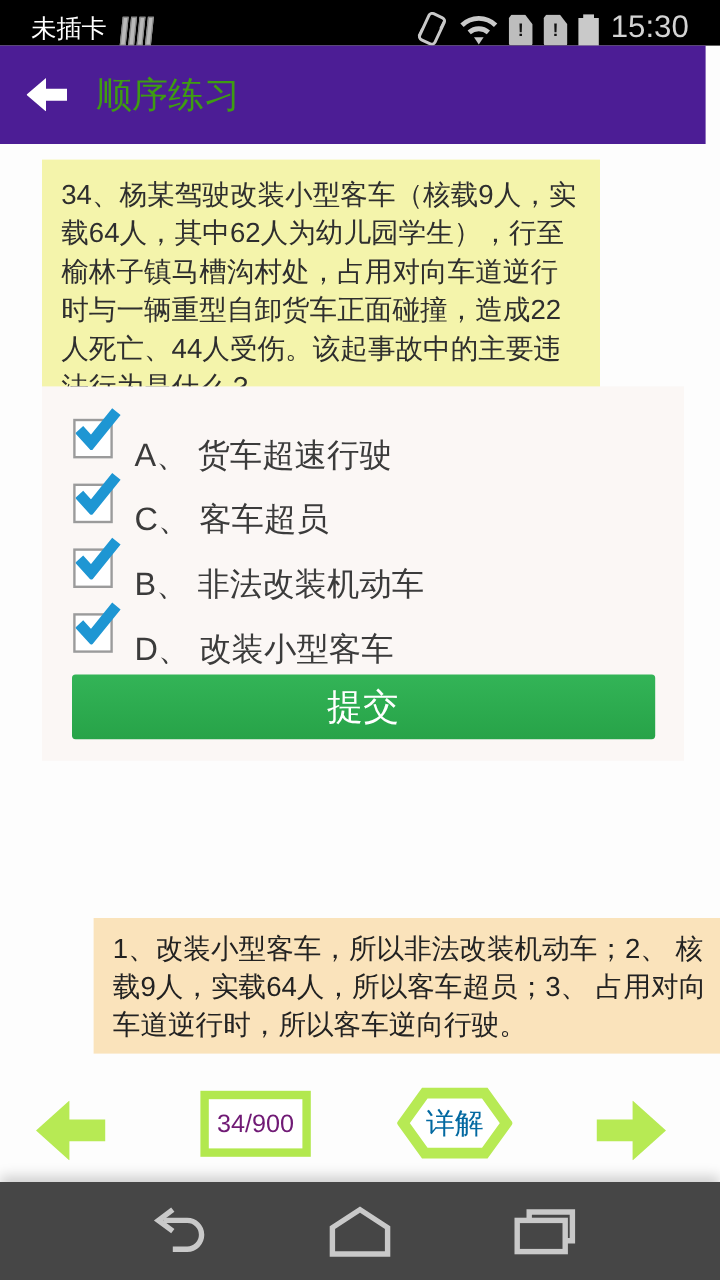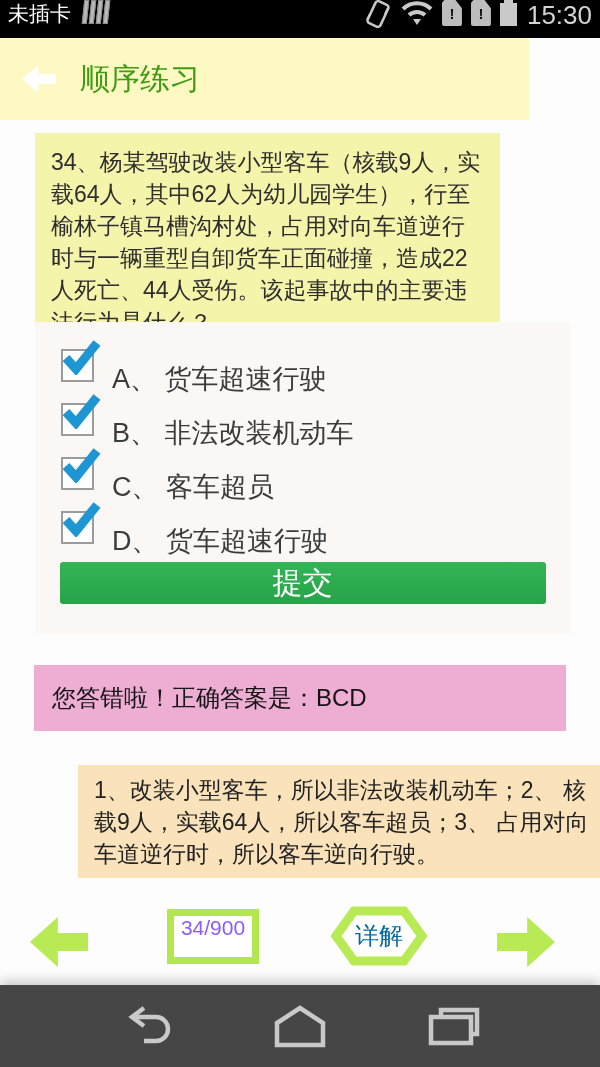--- a/index.html
+++ b/index.html
@@ -1,78 +1,78 @@
 <!DOCTYPE html>
 <html><head>
 <meta charset="utf-8">
 <style>
   * { margin:0; padding:0; box-sizing:border-box; }
   body { font-family:"Liberation Sans","DejaVu Sans",sans-serif; background:#888; }
   .screen { position:relative; width:600px; height:1067px; background:#fdfdfd; overflow:hidden; margin:0 auto; }
 
   
   .status-bar { position:absolute; top:0; left:0; width:600px; height:38px; background:#000;
-    display:flex; align-items:flex-start; padding:0 8px; }
+    display:flex; align-items:flex-end; padding:0 26px; }
   .carrier { color:#fff; font-size:21px; }
   .sig-bars { margin-left:12px; display:flex; gap:2px; transform:skewX(-6deg); }
   .sig-bars i { display:block; width:5px; height:24px; background:#b9b9b9; border:1px solid #8a8a8a; }
   .sb-spacer { flex:1; }
   .sb-icon { margin-left:9px; display:flex; align-items:center; }
   .sim { width:20px; height:26px; position:relative; }
   .sim .card { position:absolute; inset:0; background:#bdbdbd;
     clip-path:polygon(0 12%, 0 100%, 100% 100%, 100% 32%, 68% 0, 12% 0); border-radius:2px; }
   .sim .mark { position:absolute; left:0; right:0; top:5px; text-align:center; color:#111;
     font-size:15px; font-weight:bold; }
   .battery { width:17px; height:26px; position:relative; margin-left:9px; }
   .battery .nub { position:absolute; top:0; left:4px; width:9px; height:3px; background:#c9c9c9; }
   .battery .body { position:absolute; top:3px; left:0; width:17px; height:23px; background:#c9c9c9; }
   .clock { color:#d4d4d4; font-size:26px; margin-left:10px; }
 
   
-  .header { position:absolute; top:38px; left:0; width:529px; height:82px; background:#fef9c3;
+  .header { position:absolute; top:38px; left:0; width:588px; height:82px; background:#4c1d95;
     display:flex; align-items:center; }
   .back-arrow { width:34px; height:28px; margin-left:22px; background:#fff;
     clip-path:polygon(0 50%, 48% 0, 48% 32%, 100% 32%, 100% 68%, 48% 68%, 48% 100%); }
   .header-title { margin-left:24px; font-size:30px; color:#3e9c12; font-weight:500; }
 
   
   .question-box { position:absolute; top:133px; left:35px; width:465px; background:#f4f4ab;
     padding:13px 16px 15px 16px; font-size:23px; line-height:32px; color:#2e2e2e; }
 
   
   .options-box { position:absolute; top:322px; left:35px; width:535px; height:312px;
     background:#fbf7f5; padding-top:16px; }
   .opt-row { display:flex; align-items:center; height:54px; padding-left:26px; cursor:default; }
   .cbx { position:relative; width:33px; height:33px; flex:0 0 33px; }
   .cbx .boxsq { position:absolute; left:0; bottom:0; width:33px; height:33px;
     border:2px solid #9b9b9b; background:#fff; }
   .cbx svg { position:absolute; left:2px; top:-10px; }
   .opt-label { margin-left:18px; font-size:27px; color:#3b3b3b;margin-top:28px; }
-  .submit-btn { display:block; margin:8px auto 0 auto; width:486px; height:42px;
+  .submit-btn { display:block; margin:8px auto 0 auto; width:486px; height:54px;
     background:linear-gradient(#33b457,#27a348); border:none; border-radius:3px;
     color:#fff; font-size:30px; font-family:inherit; cursor:pointer; }
 
   
   .result-box { position:absolute; top:665px; left:34px; width:532px; height:66px;
     background:#eeaed4; display:flex; align-items:center; padding-left:18px;
     font-size:24px; color:#141414; }
 
   
   .explain-box { position:absolute; top:765px; left:34px; width:532px; height:113px;
     background:#fae3bb; padding:9px 16px; font-size:23px; line-height:32px; color:#222;margin-left:44px; }
 
   
   .arrow { position:absolute; width:58px; height:50px; background:#b7ea54; cursor:pointer; }
   .arrow.left { left:30px; top:917px;
     clip-path:polygon(0 50%, 48% 0, 48% 32%, 100% 32%, 100% 68%, 48% 68%, 48% 100%); }
   .arrow.right { left:497px; top:917px;
     clip-path:polygon(100% 50%, 52% 0, 52% 32%, 0 32%, 0 68%, 52% 68%, 52% 100%); }
   .counter-box { position:absolute; left:167px; top:909px; width:92px; height:55px;
-    border:7px solid #b2e84e; background:#fff; display:flex; 
-    justify-content:center; font-size:21px; color:#8b5cf6; }
+    border:7px solid #b2e84e; background:#fff; display:flex; align-items:center;
+    justify-content:center; font-size:21px; color:#701a75; }
   .detail-btn { position:absolute; left:331px; top:905px; width:96px; height:62px; cursor:pointer; }
   .detail-btn .lbl { position:absolute; inset:0; display:flex; align-items:center;
     justify-content:center; font-size:24px; color:#0369a1; }
 
   
   .navbar { position:absolute; top:985px; left:0; width:600px; height:82px; background:#464646;
     display:flex; align-items:center; justify-content:space-around; padding:0 70px;
     box-shadow:0 -5px 10px rgba(0,0,0,0.18); }
   .nav-btn { width:64px; height:52px; display:flex; align-items:center; justify-content:center;
     cursor:pointer; }
@@ -140,49 +140,46 @@
       <span class="opt-label">A、 货车超速行驶</span>
     </div>
 
     <div class="opt-row">
       <span class="cbx">
         <span class="boxsq"></span>
         <svg width="38" height="36" viewBox="0 0 38 36">
           <polyline points="3,19 13,30 34,4" fill="none" stroke="#1e96d3" stroke-width="9"></polyline>
         </svg>
       </span>
+      <span class="opt-label">C、 客车超员</span>
+    </div>
+
+    <div class="opt-row">
+      <span class="cbx">
+        <span class="boxsq"></span>
+        <svg width="38" height="36" viewBox="0 0 38 36">
+          <polyline points="3,19 13,30 34,4" fill="none" stroke="#1e96d3" stroke-width="9"></polyline>
+        </svg>
+      </span>
       <span class="opt-label">B、 非法改装机动车</span>
     </div>
 
     <div class="opt-row">
       <span class="cbx">
         <span class="boxsq"></span>
         <svg width="38" height="36" viewBox="0 0 38 36">
           <polyline points="3,19 13,30 34,4" fill="none" stroke="#1e96d3" stroke-width="9"></polyline>
         </svg>
       </span>
-      <span class="opt-label">C、 客车超员</span>
-    </div>
-
-    <div class="opt-row">
-      <span class="cbx">
-        <span class="boxsq"></span>
-        <svg width="38" height="36" viewBox="0 0 38 36">
-          <polyline points="3,19 13,30 34,4" fill="none" stroke="#1e96d3" stroke-width="9"></polyline>
-        </svg>
-      </span>
-      <span class="opt-label">D、 货车超速行驶</span>
+      <span class="opt-label">D、 改装小型客车</span>
     </div>
 
     <button class="submit-btn">提交</button>
   </div>
 
-  <div class="result-box">
-    <span>您答错啦！正确答案是：BCD</span>
-  </div>
 
   <div class="explain-box">1、改装小型客车，所以非法改装机动车；2、 核载9人，实载64人，所以客车超员；3、 占用对向车道逆行时，所以客车逆向行驶。</div>
 
   <div class="arrow left"></div>
   <div class="counter-box">
     <span>34/900</span>
   </div>
   <div class="detail-btn">
     <svg width="96" height="62" viewBox="0 0 96 62">
       <polygon points="5,31 23,6 73,6 91,31 73,56 23,56" fill="#ffffff" stroke="#b7ea54" stroke-width="9"></polygon>

